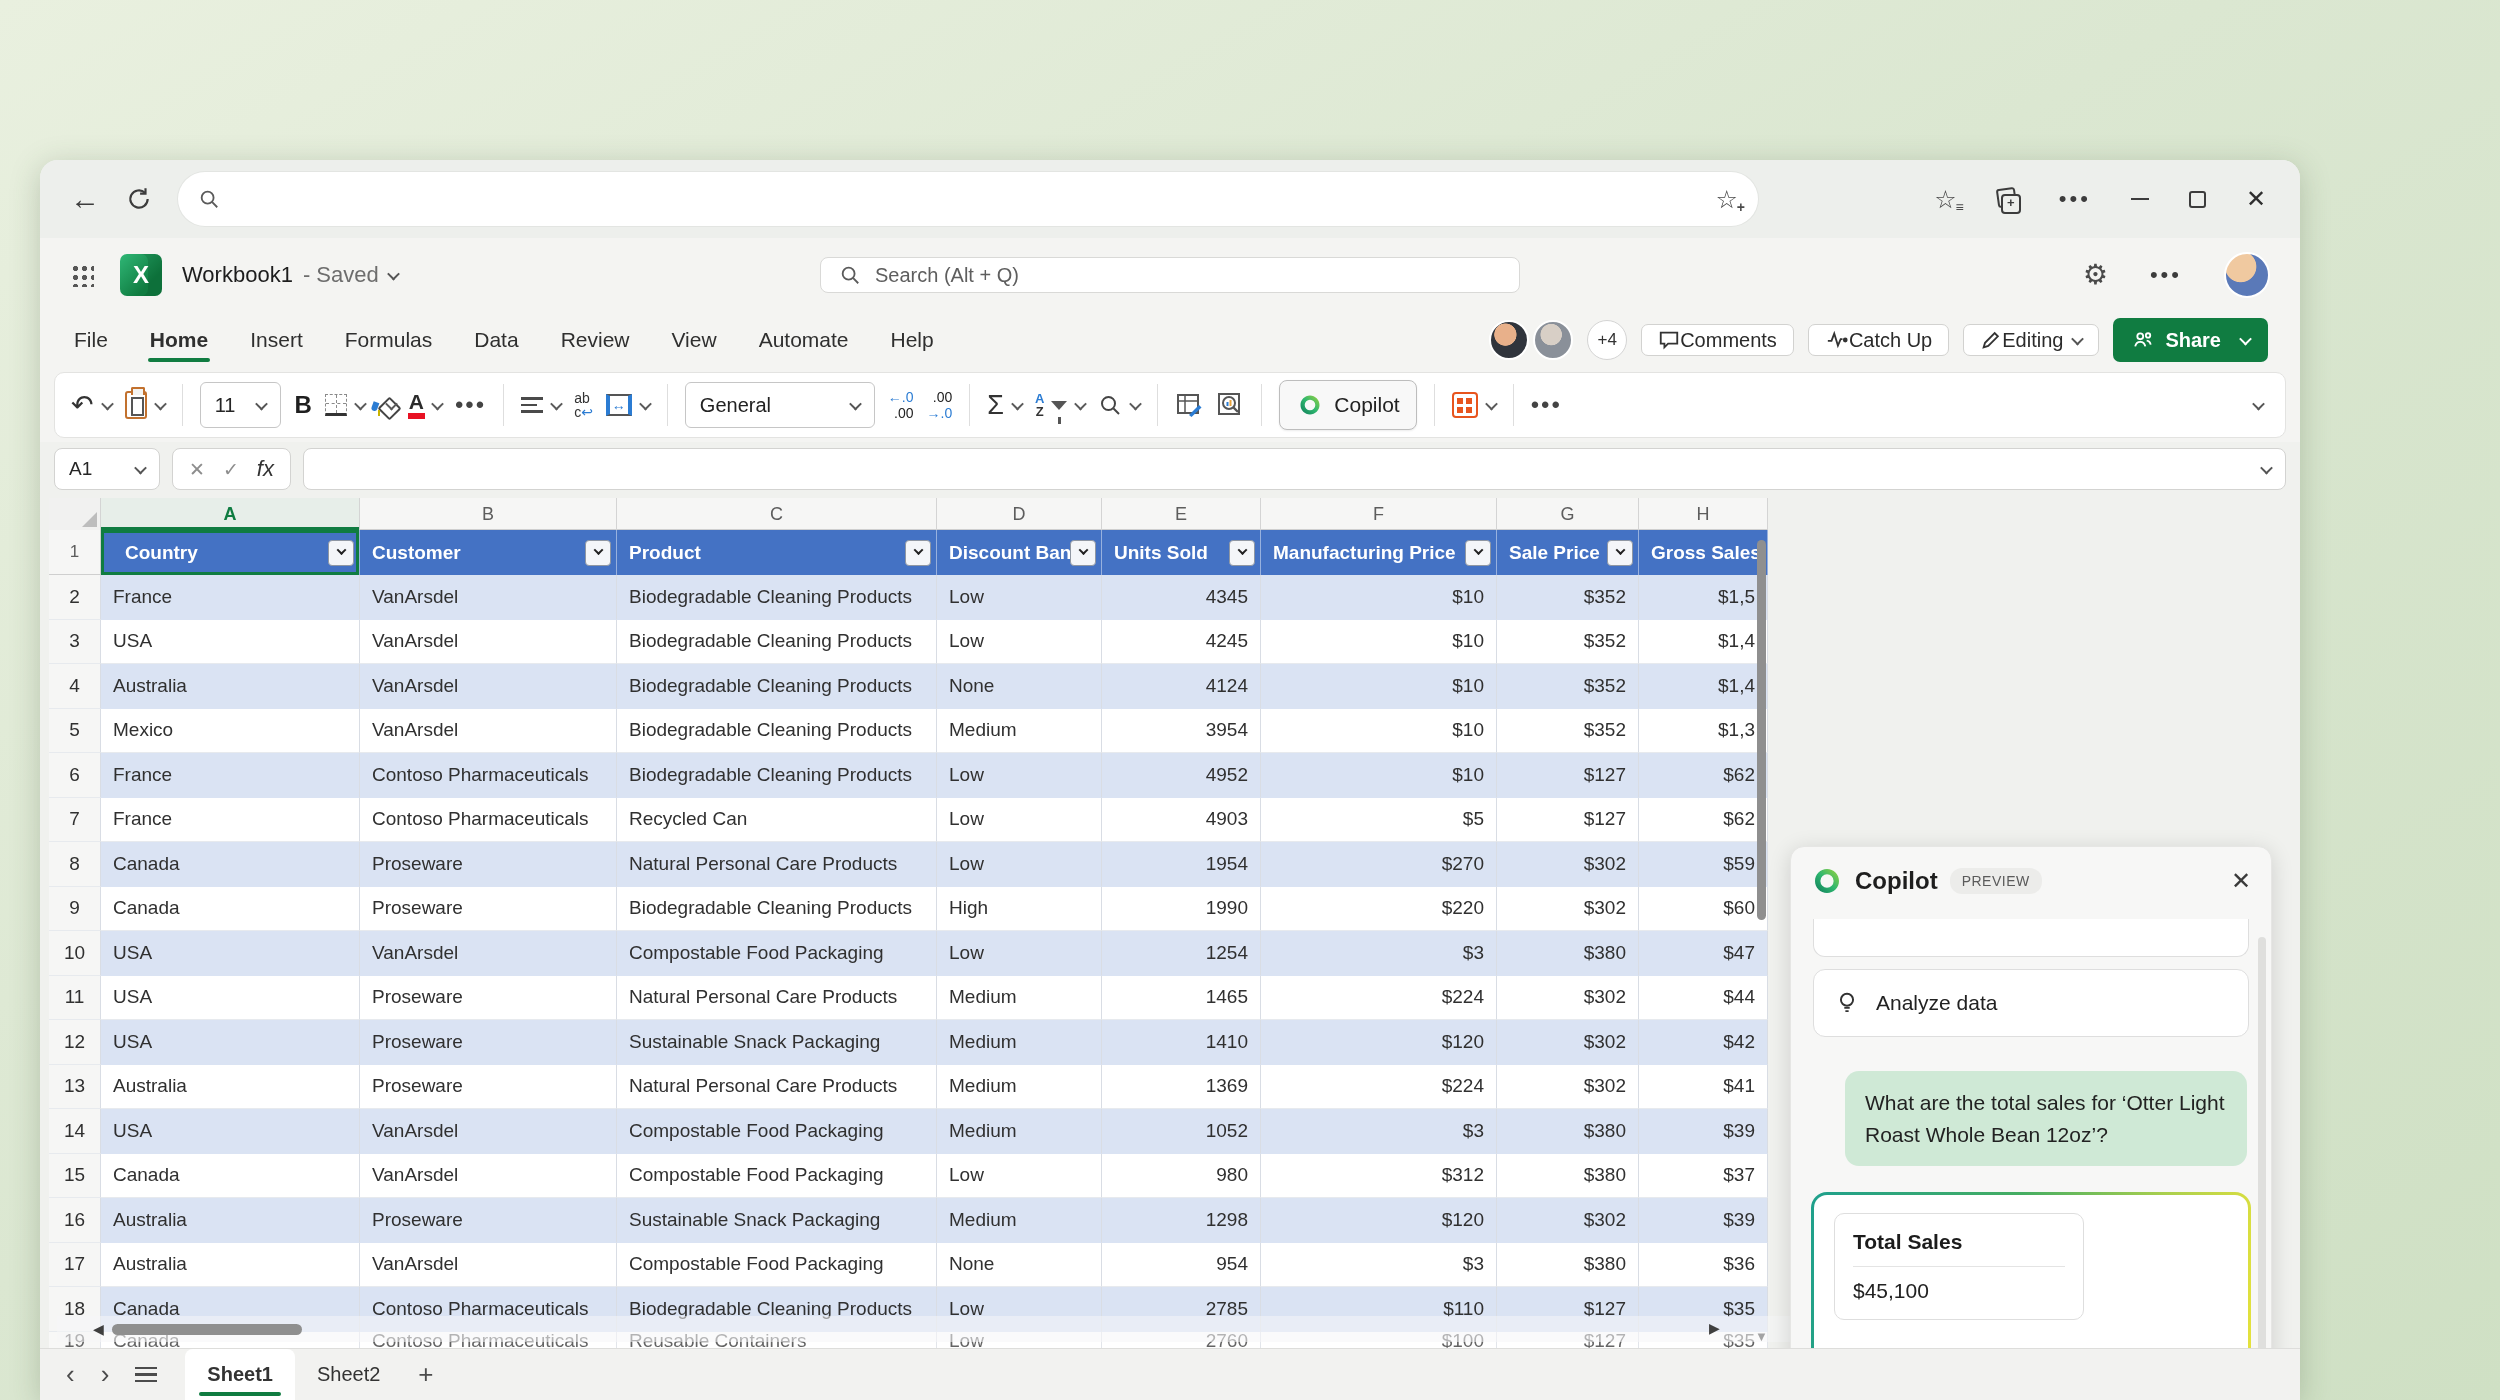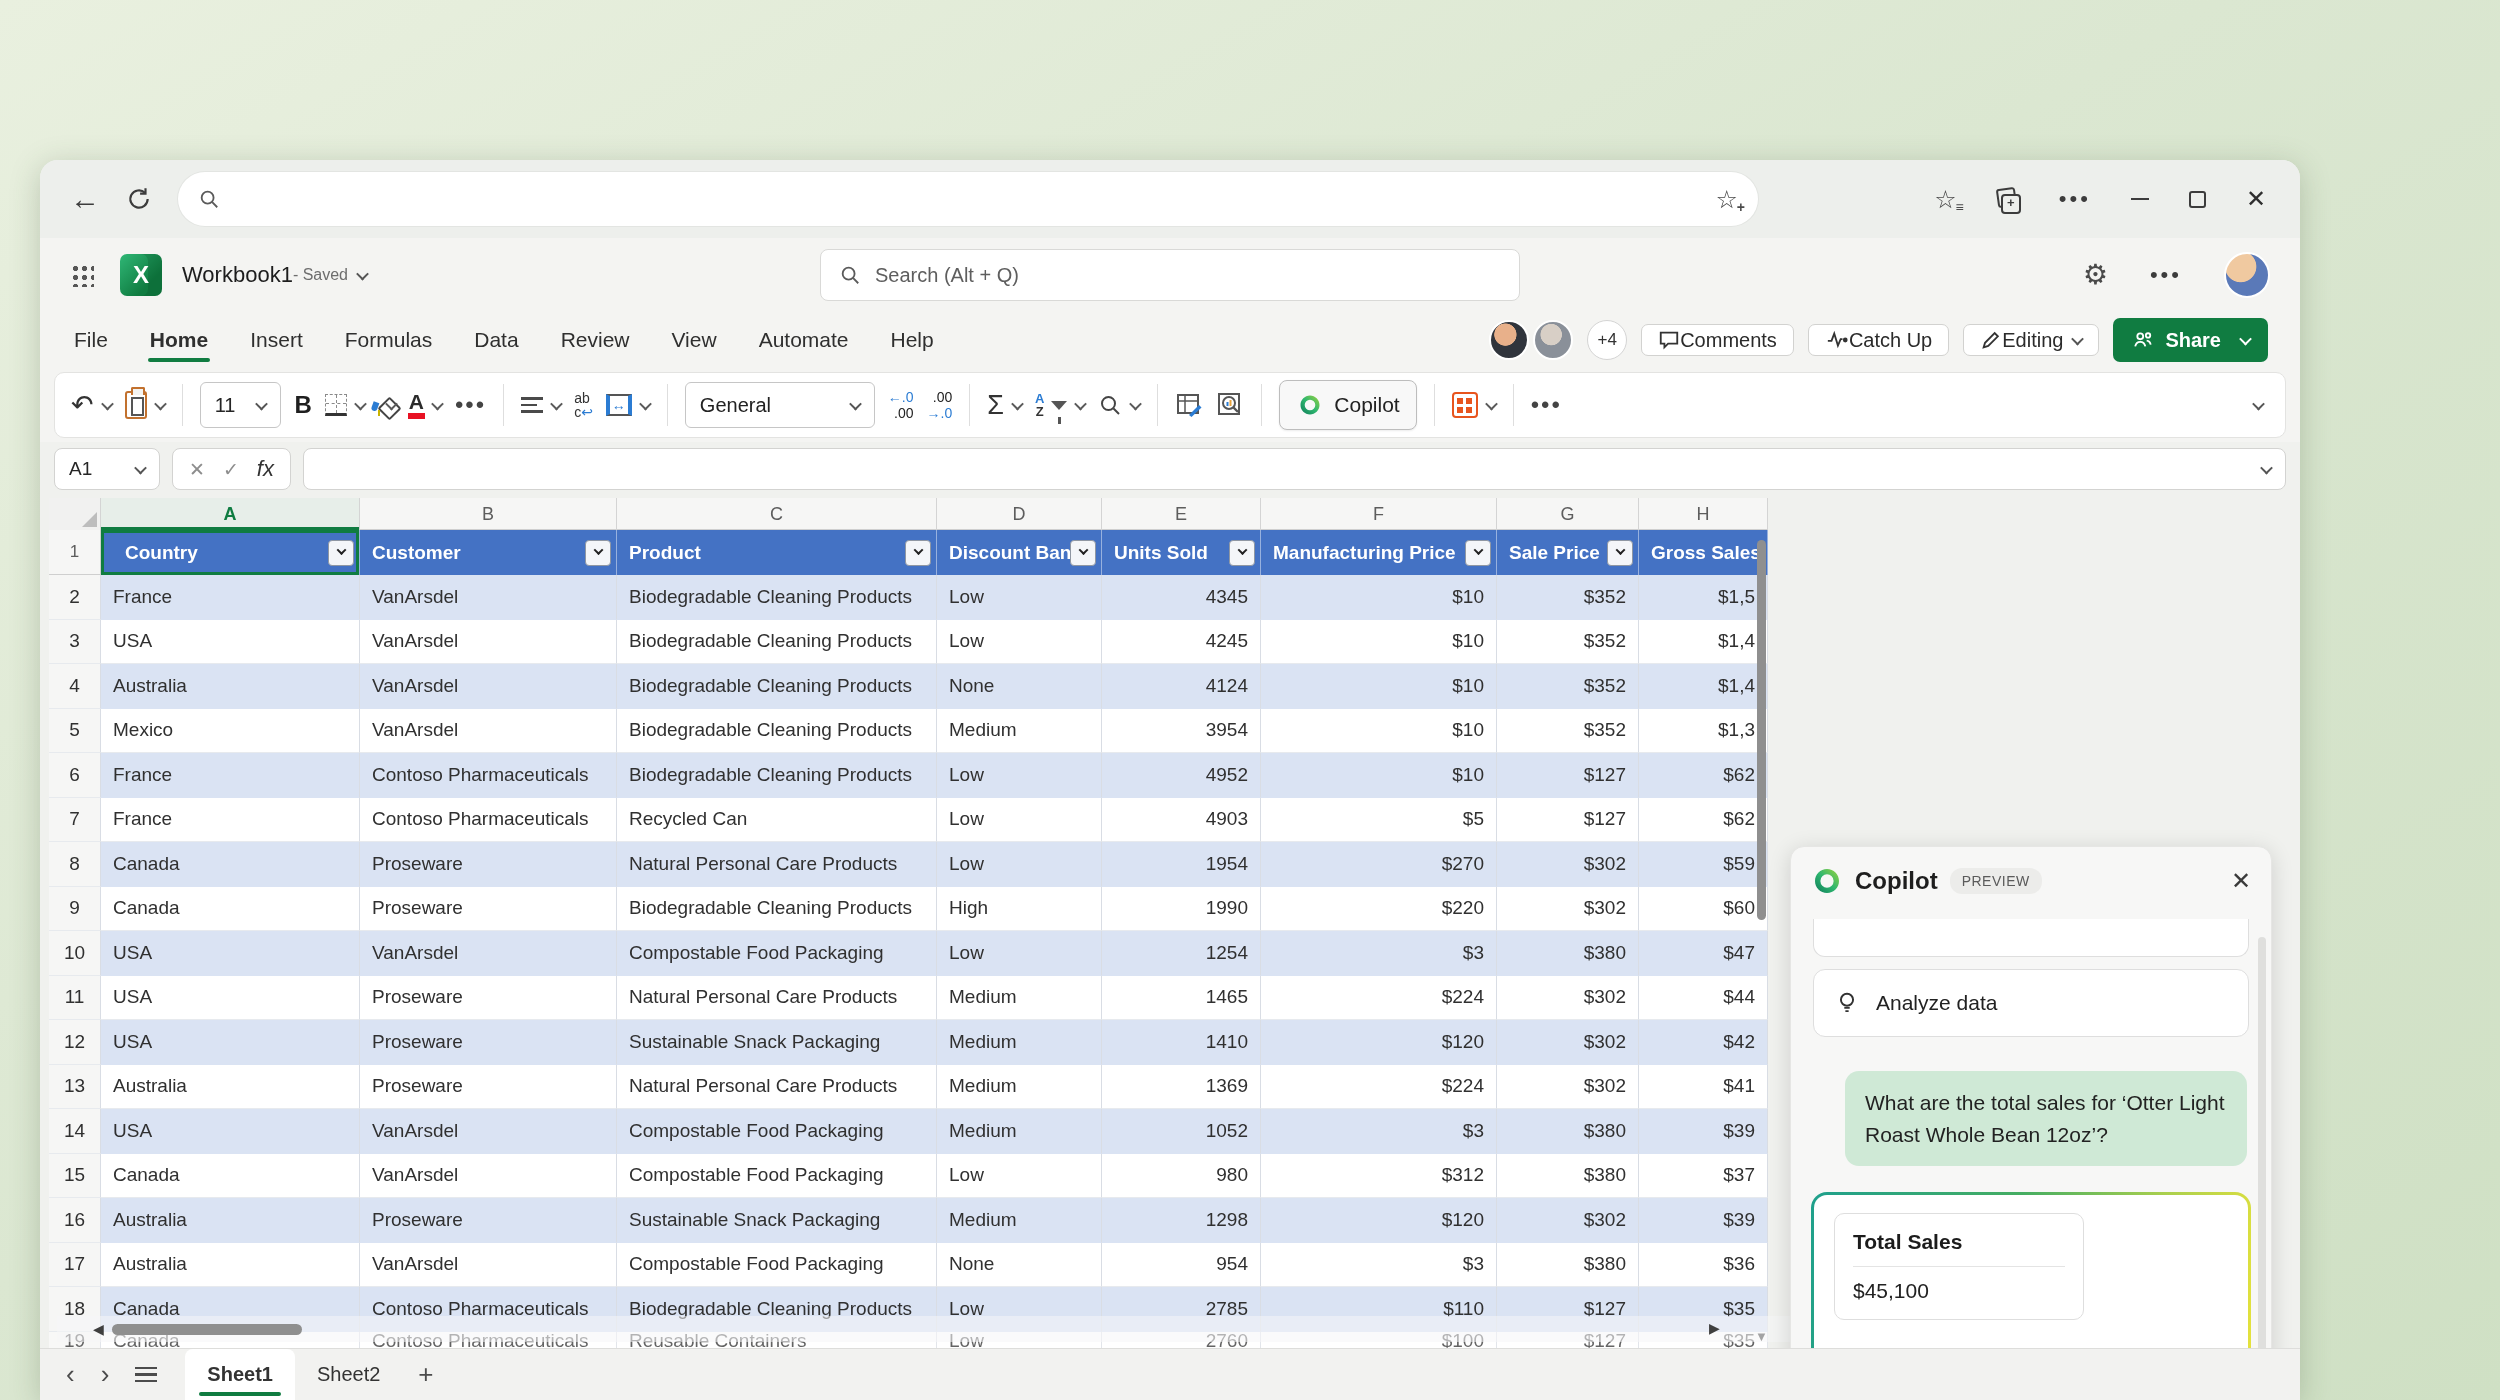--- a/index.html
+++ b/index.html
@@ -29,23 +29,23 @@
   .star-badge .plus { position:absolute; right:-7px; bottom:-2px; font-size:14px; background:#edefec00; color:#4a4a4a; font-weight:700; }
   .collections-ic { position:relative; width:22px; height:22px; }
   .collections-ic::before { content:""; position:absolute; left:0; top:0; width:15px; height:15px; border:2px solid #3c3c3c; border-radius:3px; transform:rotate(-8deg); }
   .collections-ic::after { content:"+"; position:absolute; right:-2px; bottom:-4px; width:16px; height:16px; border:2px solid #3c3c3c; border-radius:4px; background:#edefec; font-size:13px; font-weight:700; text-align:center; line-height:13px; }
   .dots { letter-spacing:3px; font-size:22px; color:#3c3c3c; }
   
   .excel-bar { height:74px; flex:0 0 74px; background:#f4f4f2; display:flex; align-items:center; padding:0 30px; position:relative; }
   .waffle { width:24px; height:24px; background:radial-gradient(circle,#565656 2.4px,transparent 2.9px); background-size:9px 9px; background-position:1px 1px; margin-right:26px; cursor:pointer; }
   .xl-logo { width:42px; height:42px; border-radius:7px; background:linear-gradient(135deg,#2fb776 0%,#107c41 70%); color:#fff; font-weight:700; font-size:24px; display:flex; align-items:center; justify-content:center; margin-right:20px; box-shadow:inset -14px 0 0 rgba(0,60,30,.18); }
   .wb-title { font-size:22px; color:#1d1d1d; font-weight:400;text-align:center; }
-  .wb-status { font-size:16px; color:#6d6d6d; margin-left:0; }
+  .wb-status { font-size:22px; color:#6d6d6d; margin-left:10px; }
   .chv { display:inline-block; width:9px; height:9px; border-right:2px solid #555; border-bottom:2px solid #555; transform:rotate(45deg) translate(-1px,-1px); margin-left:10px; }
-  .search-box { position:absolute; left:50%; top:50%; transform:translate(-50%,-50%); width:700px; height:52px; background:#fff; border:1px solid #d9d9d7; border-radius:8px; display:flex; align-items:center; padding:0 18px; gap:14px; color:#5e5e5e; font-size:20px; }
+  .search-box { position:absolute; left:50%; top:50%; transform:translate(-50%,-50%); width:700px; height:36px; background:#fff; border:1px solid #d9d9d7; border-radius:8px; display:flex; align-items:center; padding:0 18px; gap:14px; color:#5e5e5e; font-size:20px; }
   .xbar-right { margin-left:auto; display:flex; align-items:center; gap:42px; }
   .gear { font-size:28px; color:#4a4a4a; line-height:1; }
   .avatar { width:46px; height:46px; border-radius:50%; background:radial-gradient(circle at 35% 30%,#f0c9a0 0 38%,#5a79b8 40%); border:2px solid #fff; }
   
   .menu-row { height:56px; flex:0 0 56px; background:#f4f4f2; display:flex; align-items:center; padding:0 32px; gap:38px; }
   .menu-item { font-size:21px; color:#2f2f2f; cursor:pointer; position:relative; padding:10px 2px; }
   .menu-item.active { font-weight:700; }
   .menu-item.active::after { content:""; position:absolute; left:0; right:0; bottom:0; height:4px; border-radius:2px; background:#107c41; }
   .menu-right { margin-left:auto; display:flex; align-items:center; gap:14px; }
   .mini-av { width:40px; height:40px; border-radius:50%; border:2px solid #fff; }

